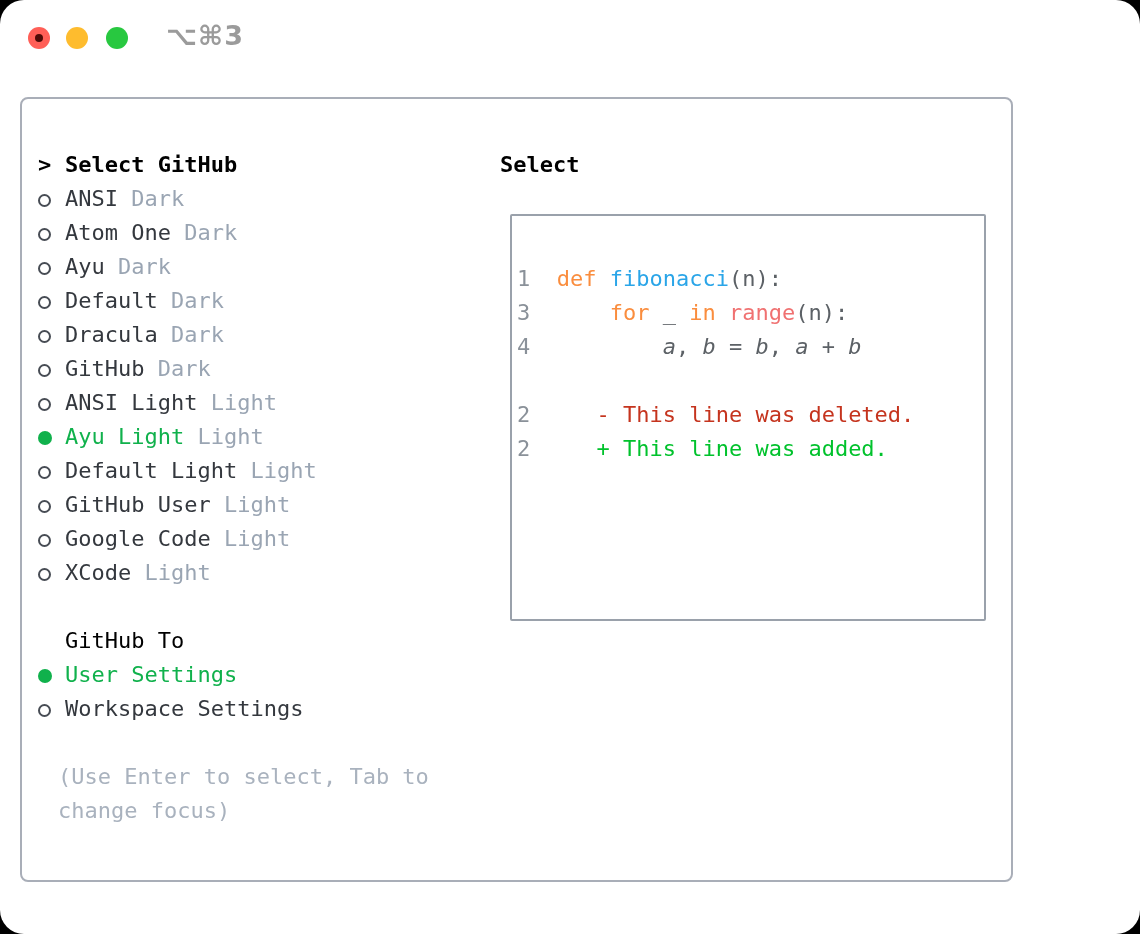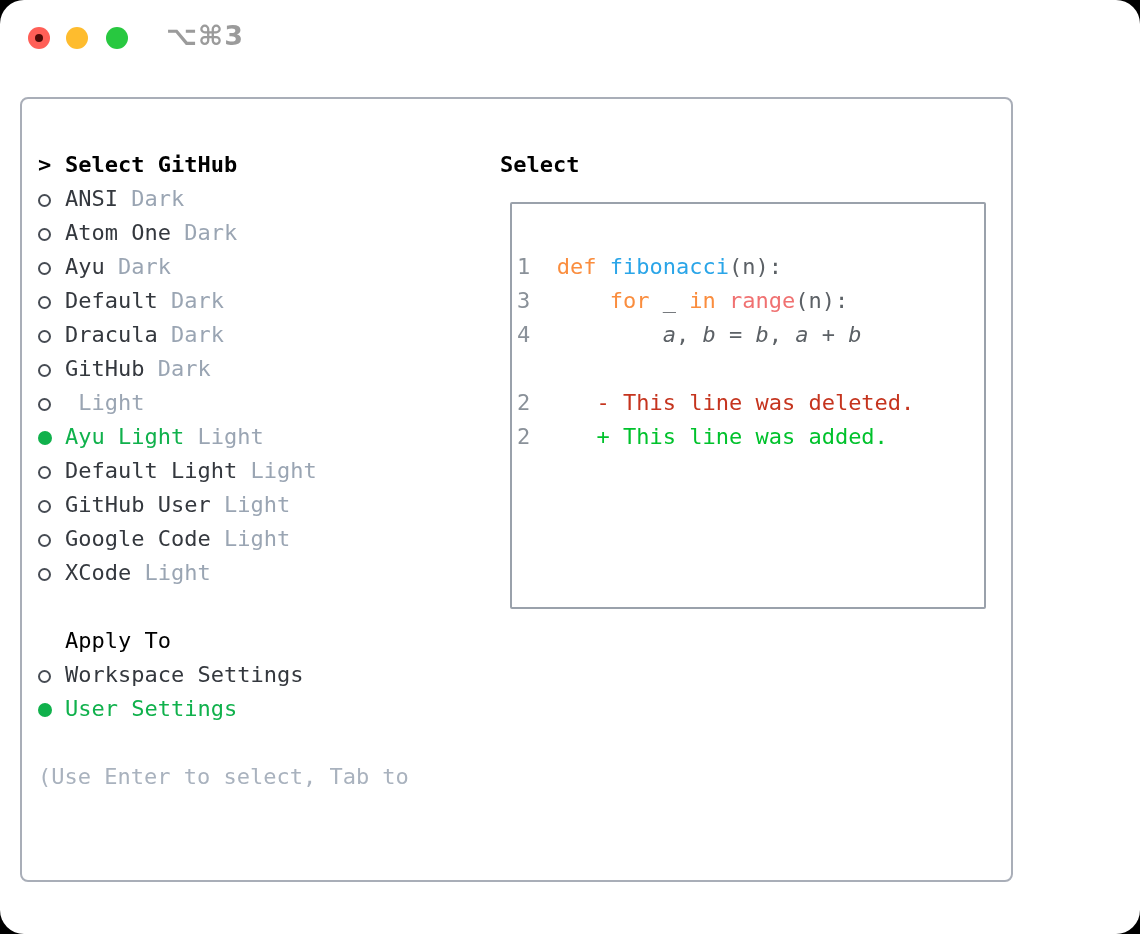--- a/index.html
+++ b/index.html
@@ -33,29 +33,29 @@
   .row{display:flex;align-items:center;height:34px;line-height:34px;white-space:pre;}
   .marker{width:27px;flex:none;display:flex;align-items:center;}
   .circle{width:13px;height:13px;box-sizing:border-box;border:2px solid var(--circle-gray);border-radius:50%;margin-top:2px;}
   .circle.filled{width:14px;height:14px;border:none;background:var(--select-green);}
   .prompt{font-weight:700;color:var(--header-black);}
   .hdr{font-weight:700;color:var(--header-black);}
   .apply-hdr{color:var(--header-black);}
   .item.selected .tname{color:var(--select-green);text-align:right;}
   .tsuffix{color:var(--muted-gray);margin-left:1ch;}
   .spacer{height:34px;}
-  .hint-line{height:34px;line-height:34px;color:var(--hint-gray);white-space:pre;}
+  .hint-line{height:34px;line-height:34px;color:var(--hint-gray);white-space:pre;margin-left:20px;}
 
   
   .preview-header{
     position:absolute;left:500px;top:148px;height:34px;line-height:34px;
     font-size:22px;font-weight:700;color:var(--header-black);
   }
   .preview-box{
-    position:absolute;left:510px;top:202px;width:476px;height:407px;
+    position:absolute;left:510px;top:214px;width:476px;height:407px;
     box-sizing:border-box;border:2px solid var(--preview-border);border-radius:2px;
     padding:46px 0 0 5px;overflow:hidden;background:#fff;
   }
   .code-line{height:34px;line-height:34px;font-size:22px;white-space:pre;color:var(--code-default);}
   .ln{display:inline-block;width:3ch;color:var(--gutter-gray);}
   .gap{height:34px;}
   .tok-pl{color:var(--code-default);}
   .tok-kw{color:var(--kw-orange);}
   .tok-fn{color:var(--fn-blue);}
   .tok-num{color:var(--num-purple);}
@@ -84,38 +84,39 @@
       <span class="marker prompt">&gt;</span>
       <span class="hdr">Select GitHub</span>
     </div>
     <div id="theme-list">
         <div class="row item"><span class="marker"><span class="circle"></span></span><span class="tname">ANSI</span><span class="tsuffix">Dark</span></div>
         <div class="row item"><span class="marker"><span class="circle"></span></span><span class="tname">Atom One</span><span class="tsuffix">Dark</span></div>
         <div class="row item"><span class="marker"><span class="circle"></span></span><span class="tname">Ayu</span><span class="tsuffix">Dark</span></div>
         <div class="row item"><span class="marker"><span class="circle"></span></span><span class="tname">Default</span><span class="tsuffix">Dark</span></div>
         <div class="row item"><span class="marker"><span class="circle"></span></span><span class="tname">Dracula</span><span class="tsuffix">Dark</span></div>
         <div class="row item"><span class="marker"><span class="circle"></span></span><span class="tname">GitHub</span><span class="tsuffix">Dark</span></div>
-        <div class="row item"><span class="marker"><span class="circle"></span></span><span class="tsuffix">Light</span></div>
+        <div class="row item"><span class="marker"><span class="circle"></span></span><span class="tname">ANSI Light</span><span class="tsuffix">Light</span></div>
         <div class="row item selected"><span class="marker"><span class="circle filled"></span></span><span class="tname">Ayu Light</span><span class="tsuffix">Light</span></div>
         <div class="row item"><span class="marker"><span class="circle"></span></span><span class="tname">Default Light</span><span class="tsuffix">Light</span></div>
         <div class="row item"><span class="marker"><span class="circle"></span></span><span class="tname">GitHub User</span><span class="tsuffix">Light</span></div>
         <div class="row item"><span class="marker"><span class="circle"></span></span><span class="tname">Google Code</span><span class="tsuffix">Light</span></div>
         <div class="row item"><span class="marker"><span class="circle"></span></span><span class="tname">XCode</span><span class="tsuffix">Light</span></div>
       </div>
     <div class="spacer"></div>
     <div class="row">
       <span class="marker"></span>
-      <span class="apply-hdr">Apply To</span>
+      <span class="apply-hdr">GitHub To</span>
     </div>
     <div id="apply-list">
+        <div class="row item selected"><span class="marker"><span class="circle filled"></span></span><span class="tname">User Settings</span></div>
         <div class="row item"><span class="marker"><span class="circle"></span></span><span class="tname">Workspace Settings</span></div>
-        <div class="row item selected"><span class="marker"><span class="circle filled"></span></span><span class="tname">User Settings</span></div>
       </div>
     <div class="spacer"></div>
     <div class="hint-line">(Use Enter to select, Tab to</div>
+    <div class="hint-line">change focus)</div>
   </div>
 
   <div class="preview-header">Select</div>
   <div class="preview-box">
     <div id="code-lines">
         <div class="code-line"><span class="ln">1</span><span class="tok-kw">def </span><span class="tok-fn">fibonacci</span><span class="tok-pl">(n):</span></div>
         <div class="code-line"><span class="ln">3</span><span class="tok-pl">    </span><span class="tok-kw">for</span><span class="tok-pl"> _ </span><span class="tok-kw">in</span><span class="tok-pl"> </span><span class="tok-rng">range</span><span class="tok-pl">(n):</span></div>
         <div class="code-line"><span class="ln">4</span><span class="tok-pl">        </span><span class="tok-var">a</span><span class="tok-pl">, </span><span class="tok-var">b</span><span class="tok-pl"> = </span><span class="tok-var">b</span><span class="tok-pl">, </span><span class="tok-var">a</span><span class="tok-pl"> + </span><span class="tok-var">b</span></div>
       </div>
     <div class="gap"></div>

